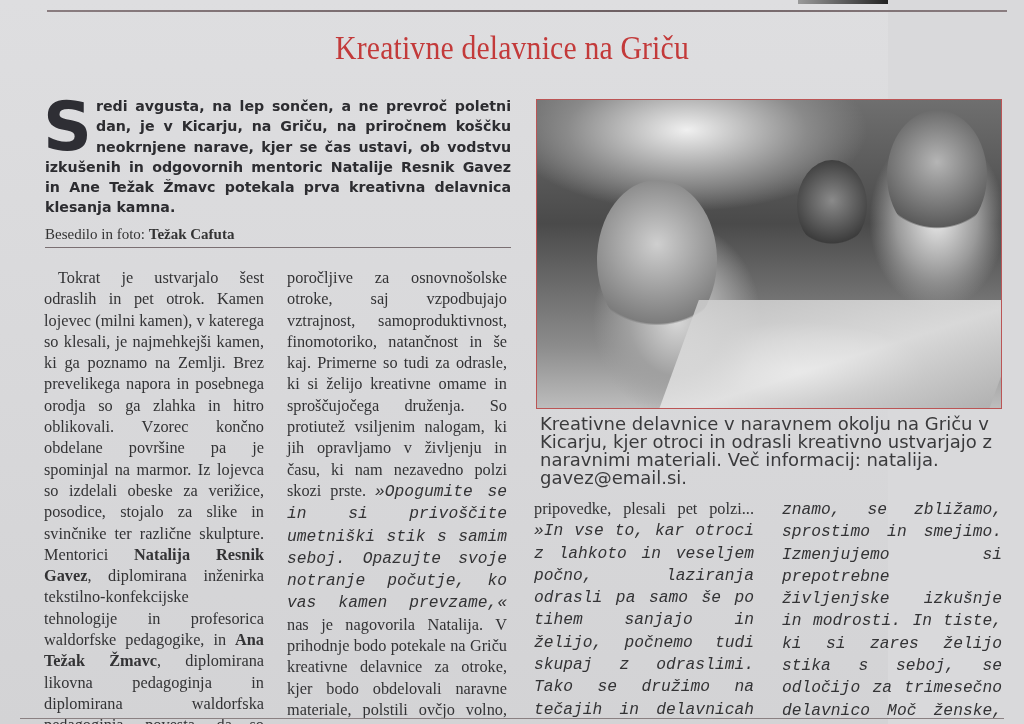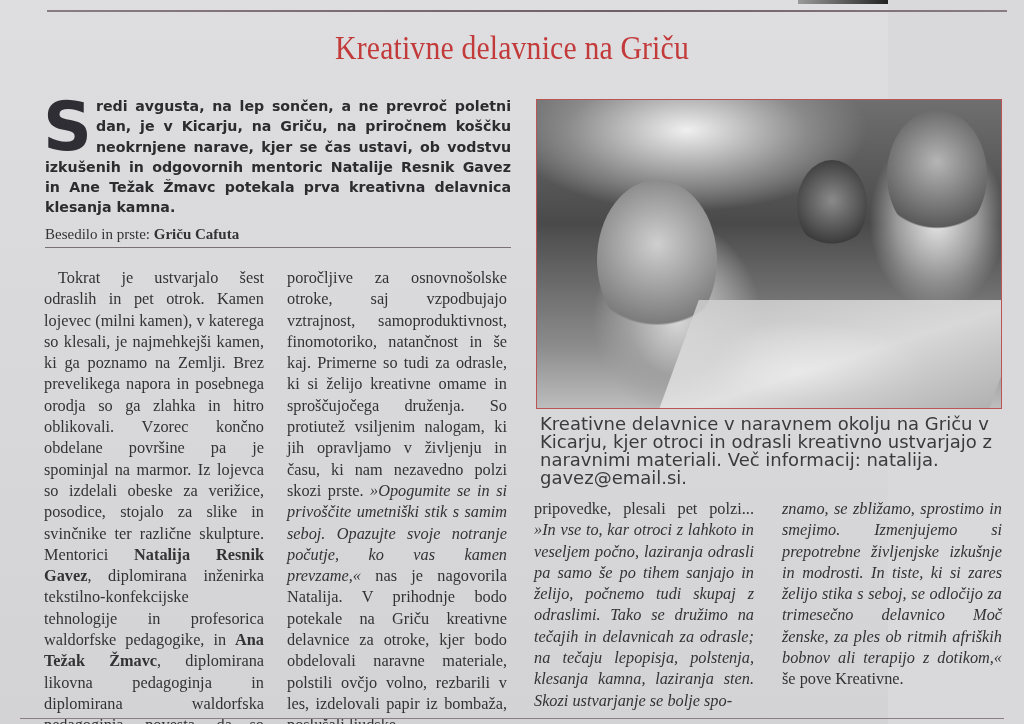--- a/index.html
+++ b/index.html
@@ -51,21 +51,21 @@
   }
   .col {
     position: absolute; width: 220px;
     font-family: "Liberation Serif", serif;
     font-size: 16.3px; line-height: 21.3px; color: #333335;
     text-align: justify;
     transform-origin: left top;
   }
   .col p { margin: 0; }
   .col .indent { text-indent: 14px; }
-  .col i { font-style: italic; }
+  .col i { font-style: italic; font-family: Liberation Mono, monospace; }
   .col b { font-weight: bold; }
   .col1 { left: 44px; top: 267px; }
   .col2 { left: 287px; top: 267px; }
   .col3 { left: 534px; top: 498px; }
   .col4 { left: 782px; top: 498px; }
   .photo {
     position: absolute; left: 536px; top: 99px; width: 466px; height: 310px;
     border: 1px solid #b55; box-sizing: border-box;
     background:
       radial-gradient(ellipse 120px 140px at 140px 220px, #d8d8d8 0%, #a0a0a0 40%, transparent 70%),
@@ -93,22 +93,22 @@
   <div class="corner-dark"></div>
   <div class="top-rule"></div>
 
   <h1 class="title" style="margin:0;font-weight:normal;">Kreativne delavnice na Griču</h1>
 
   <div class="lead">
     <span class="dropcap">S</span><span>redi avgusta, na lep sončen, a ne prevroč poletni dan, je v Kicarju, na Griču, na priročnem koščku neokrnjene narave, kjer se čas ustavi, ob vodstvu izkušenih in odgovornih mentoric Natalije Resnik Gavez in Ane Težak Žmavc potekala prva kreativna delavnica klesanja kamna.</span>
   </div>
 
   <div class="byline">
-    <span>Besedilo in prste:</span>
-    <b>Griču Cafuta</b>
+    <span>Besedilo in foto:</span>
+    <b>Težak Cafuta</b>
   </div>
   <div class="byline-rule"></div>
 
   <div class="col col1">
     <p class="indent"><span>Tokrat je ustvarjalo šest odraslih in pet otrok. Kamen lojevec (milni kamen), v katerega so klesali, je najmehkejši kamen, ki ga poznamo na Zemlji. Brez prevelikega napora in posebnega orodja so ga zlahka in hitro oblikovali. Vzorec končno obdelane površine pa je spominjal na marmor. Iz lojevca so izdelali obeske za verižice, posodice, stojalo za slike in svinčnike ter različne skulpture. Mentorici </span><b>Natalija Resnik Gavez</b><span>, diplomirana inženirka tekstilno-konfekcijske tehnologije in profesorica waldorfske pedagogike, in </span><b>Ana Težak Žmavc</b><span>, diplomirana likovna pedagoginja in diplomirana waldorfska pedagoginja, povesta, da so delavnice pri-</span></p>
   </div>
 
   <div class="col col2">
     <p><span>poročljive za osnovnošolske otroke, saj vzpodbujajo vztrajnost, samoproduktivnost, finomotoriko, natančnost in še kaj. Primerne so tudi za odrasle, ki si želijo kreativne omame in sproščujočega druženja. So protiutež vsiljenim nalogam, ki jih opravljamo v življenju in času, ki nam nezavedno polzi skozi prste. </span><i>»Opogumite se in si privoščite umetniški stik s samim seboj. Opazujte svoje notranje počutje, ko vas kamen prevzame,«</i><span> nas je nagovorila Natalija. V prihodnje bodo potekale na Griču kreativne delavnice za otroke, kjer bodo obdelovali naravne materiale, polstili ovčjo volno, rezbarili v les, izdelovali papir iz bombaža, poslušali ljudske</span></p>
   </div>

